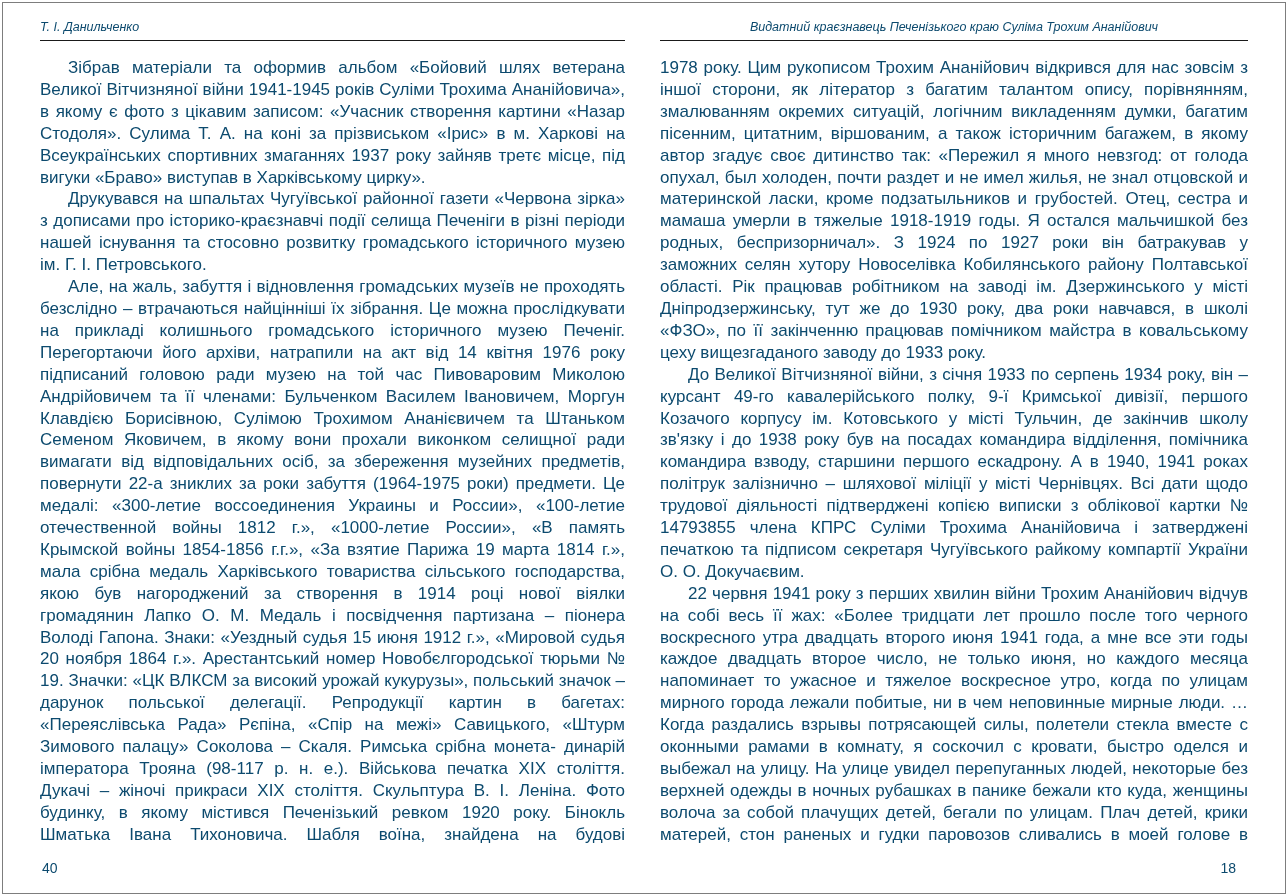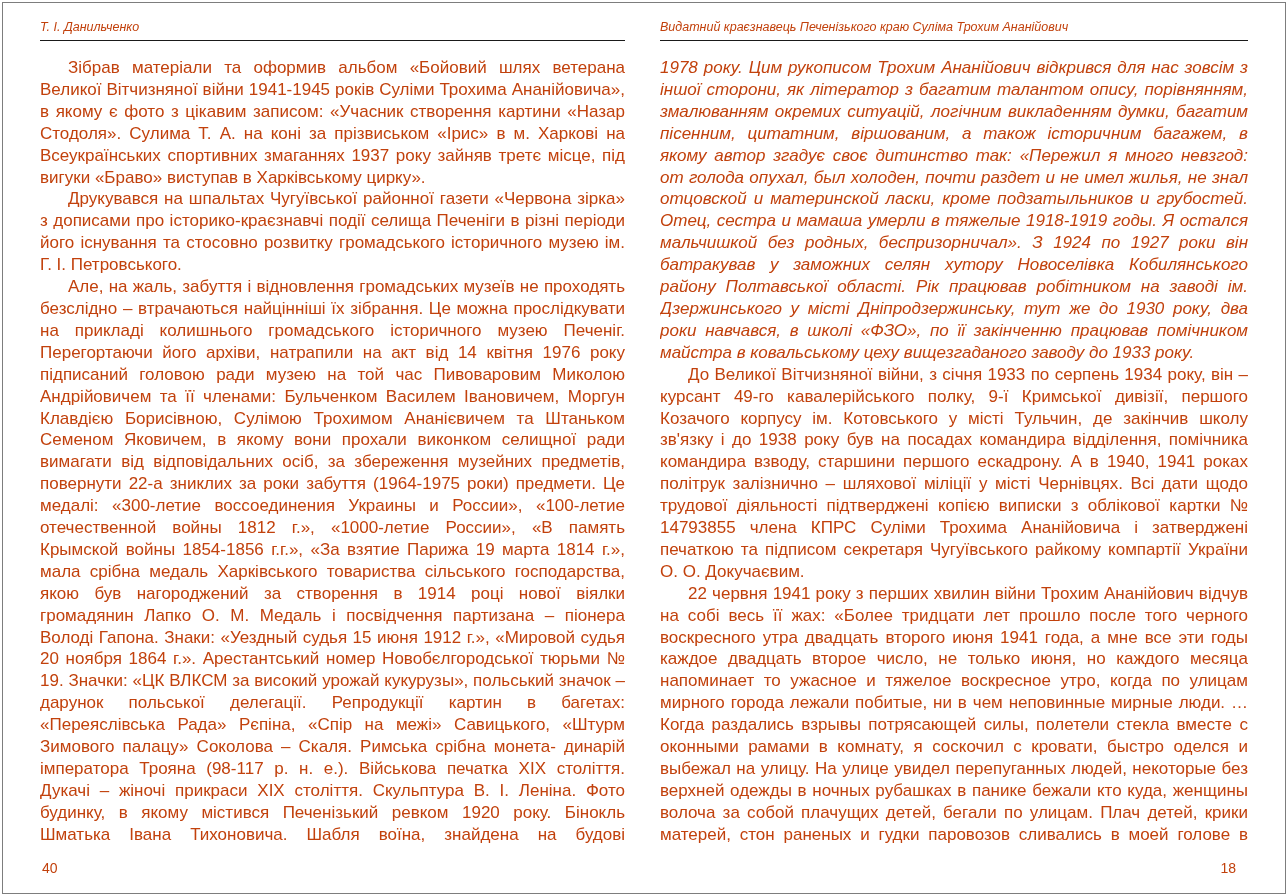--- a/index.html
+++ b/index.html
@@ -8,21 +8,21 @@
     background: #ffffff;
   }
   .spread {
     position: relative;
     width: 1288px;
     height: 896px;
     background: #ffffff;
     box-sizing: border-box;
     overflow: hidden;
     font-family: "Liberation Sans", "DejaVu Sans", sans-serif;
-    color: #c2410c;
+    color: #0c4a6e;
   }
   .frame {
     position: absolute;
     top: 2px; left: 2px; right: 2px; bottom: 2px;
     border: 1px solid #7d7d7d;
     pointer-events: none;
   }
   .pages {
     position: absolute;
     top: 0; left: 0; right: 0; bottom: 0;
@@ -41,35 +41,35 @@
     position: absolute;
     top: 20px; left: 0; right: 0;
     font-size: 12.5px;
     font-style: italic;
     line-height: 14px;
     padding-bottom: 6px;
     border-bottom: 1.5px solid #1a1a1a;
     white-space: nowrap;
   }
   .running-head.align-left  { text-align: left; }
-  .running-head.align-right { text-align: left; }
+  .running-head.align-right { text-align: center; }
   .body-text {
     position: absolute;
     top: 57px; left: 0; right: 0;
     height: 790px;
     overflow: hidden;
     font-size: 17px;
     line-height: 21.9px;
     text-align: justify;
   }
   .body-text p {
     margin: 0;
     text-indent: 28px;
   }
-  .body-text p.no-indent { text-indent: 0; font-style: italic; }
+  .body-text p.no-indent { text-indent: 0; }
   .body-text p.runs-over { text-align-last: justify; }
   .page-number {
     position: absolute;
     bottom: 20px;
     font-size: 14px;
     line-height: 16px;
   }
   .page-number.num-left  { left: 2px; }
   .page-number.num-right { right: 12px; }
 </style>
@@ -80,21 +80,21 @@
   <div class="frame"></div>
 
   <div class="pages">
 
     <div class="page page-left">
       <div class="running-head align-left">
         <span>Т. І. Данильченко</span>
       </div>
       <div class="body-text">
         <p>Зібрав матеріали та оформив альбом «Бойовий шлях ветерана Великої Вітчизняної війни 1941-1945 років Суліми Трохима Ананійовича», в якому є фото з цікавим записом: «Учасник створення картини «Назар Стодоля». Сулима Т. А. на коні за прізвиськом «Ірис» в м. Харкові на Всеукраїнських спортивних змаганнях 1937 року зайняв третє місце, під вигуки «Браво» виступав в Харківському цирку».</p>
-        <p>Друкувався на шпальтах Чугуївської районної газети «Червона зірка» з дописами про історико-краєзнавчі події селища Печеніги в різні періоди його існування та стосовно розвитку громадського історичного музею ім. Г. І. Петровського.</p>
+        <p>Друкувався на шпальтах Чугуївської районної газети «Червона зірка» з дописами про історико-краєзнавчі події селища Печеніги в різні періоди нашей існування та стосовно розвитку громадського історичного музею ім. Г. І. Петровського.</p>
         <p>Але, на жаль, забуття і відновлення громадських музеїв не проходять безслідно – втрачаються найцінніші їх зібрання. Це можна прослідкувати на прикладі колишнього громадського історичного музею Печеніг. Перегортаючи його архіви, натрапили на акт від 14 квітня 1976 року підписаний головою ради музею на той час Пивоваровим Миколою Андрійовичем та її членами: Бульченком Василем Івановичем, Моргун Клавдією Борисівною, Сулімою Трохимом Ананієвичем та Штаньком Семеном Яковичем, в якому вони прохали виконком селищної ради вимагати від відповідальних осіб, за збереження музейних предметів, повернути 22-а зниклих за роки забуття (1964-1975 роки) предмети. Це медалі: «300-летие воссоединения Украины и России», «100-летие отечественной войны 1812 г.», «1000-летие России», «В память Крымской войны 1854-1856 г.г.», «За взятие Парижа 19 марта 1814 г.», мала срібна медаль Харківського товариства сільського господарства, якою був нагороджений за створення в 1914 році нової віялки громадянин Лапко О. М. Медаль і посвідчення партизана – піонера Володі Гапона. Знаки: «Уездный судья 15 июня 1912 г.», «Мировой судья 20 ноября 1864 г.». Арестантський номер Новобєлгородської тюрьми № 19. Значки: «ЦК ВЛКСМ за високий урожай кукурузы», польський значок – дарунок польської делегації. Репродукції картин в багетах: «Переяслівська Рада» Рєпіна, «Спір на межі» Савицького, «Штурм Зимового палацу» Соколова – Скаля. Римська срібна монета- динарій імператора Трояна (98-117 р. н. е.). Військова печатка XIX століття. Дукачі – жіночі прикраси XIX століття. Скульптура В. І. Леніна. Фото будинку, в якому містився Печенізький ревком 1920 року. Бінокль Шматька Івана Тихоновича. Шабля воїна, знайдена на будові Печенізького водосховища в 1959 році.</p>
         <p>З його рукописних, не виданих напрацювань ми і сьогодні черпаємо цікаві, унікальні історичні факти Печеніжчини.</p>
 
       </div>
       <div class="page-number num-left">40</div>
     </div>
 
     <div class="page page-right">
       <div class="running-head align-right">
         <span>Видатний краєзнавець Печенізького краю Суліма Трохим Ананійович</span>

